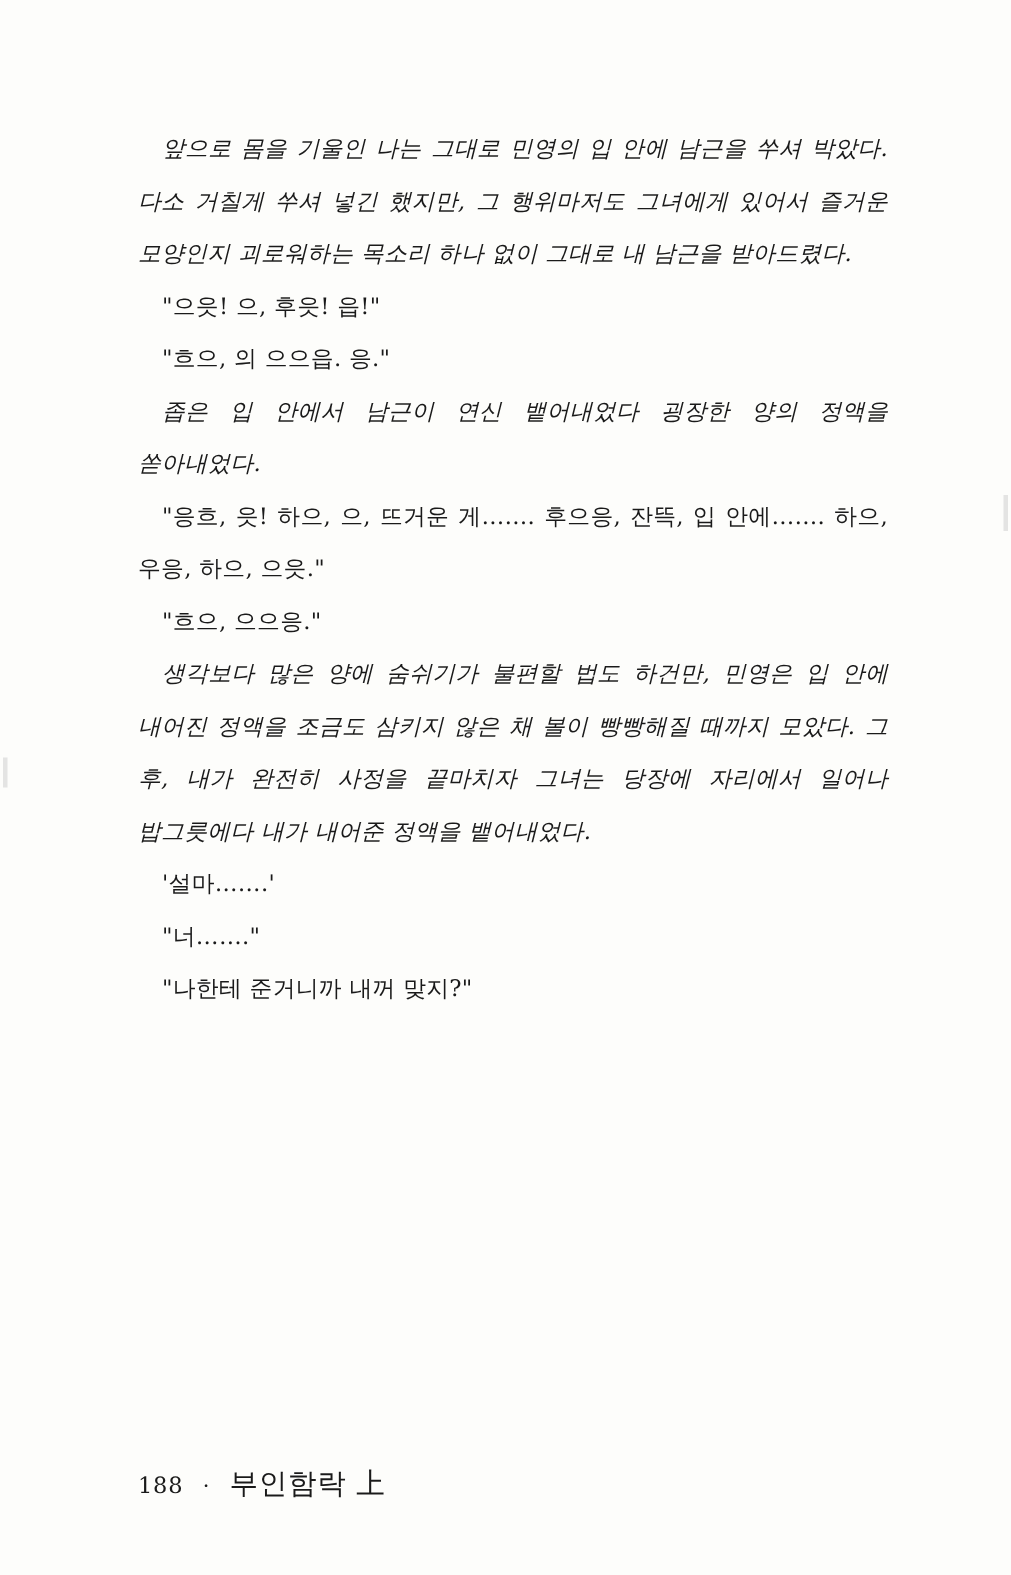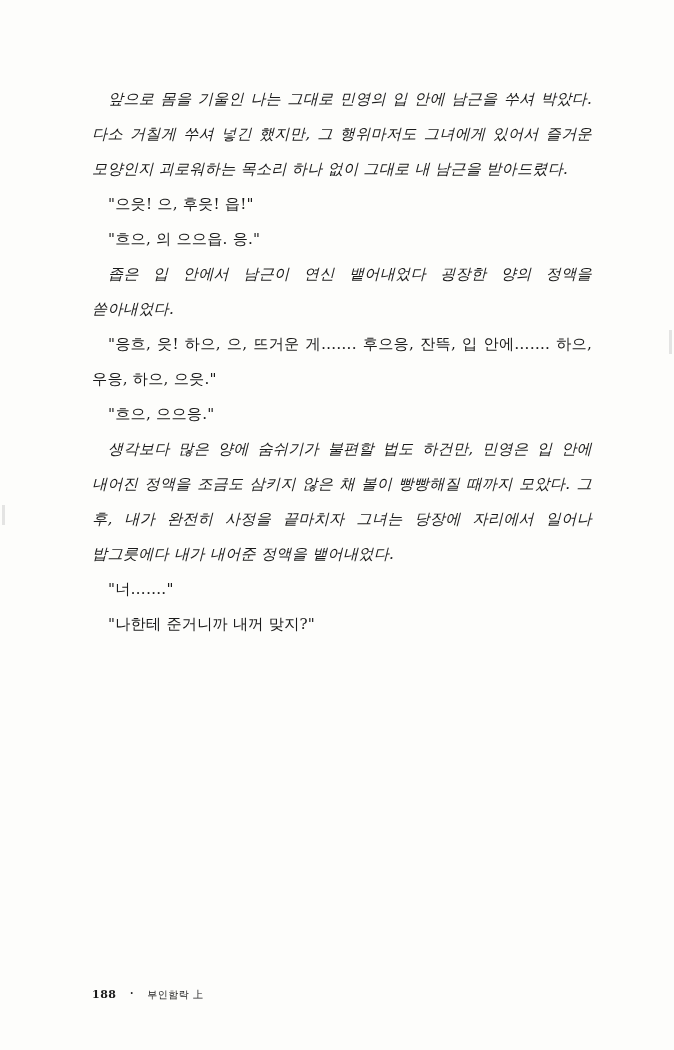--- a/index.html
+++ b/index.html
@@ -47,28 +47,28 @@
   .page-footer {
     position: absolute;
     left: 92px;
     bottom: 48px;
     width: 500px;
     font-size: 14px;
     letter-spacing: 0.5px;
     color: #1a1a1a;
   }
   .folio-num {
-    font-weight: bold;
-    font-size: 11px;
+    font-weight: normal;
+    font-size: 15px;
   }
   .folio-sep {
     margin: 0 8px;
   }
   .folio-title {
-    font-size: 10px;
+    font-size: 19px;
   }
   .edge-mark {
     position: absolute;
     background: #cfcfcf;
     opacity: 0.55;
   }
   .edge-mark.m1 { right: 2px; top: 330px; width: 3px; height: 24px; }
   .edge-mark.m2 { left: 2px;  top: 505px; width: 3px; height: 20px; }
 </style>
 </head>
@@ -80,20 +80,21 @@
   <div class="edge-mark m2"></div>
 
   <div class="page-body">
     <p class="para indent">앞으로 몸을 기울인 나는 그대로 민영의 입 안에 남근을 쑤셔 박았다. 다소 거칠게 쑤셔 넣긴 했지만, 그 행위마저도 그녀에게 있어서 즐거운 모양인지 괴로워하는 목소리 하나 없이 그대로 내 남근을 받아드렸다.</p>
     <p class="para dialog">"으읏! 으, 후읏! 읍!"</p>
     <p class="para dialog">"흐으, 의 으으읍. 응."</p>
     <p class="para indent">좁은 입 안에서 남근이 연신 뱉어내었다 굉장한 양의 정액을 쏟아내었다.</p>
     <p class="para dialog">"응흐, 읏! 하으, 으, 뜨거운 게……. 후으응, 잔뜩, 입 안에……. 하으, 우응, 하으, 으읏."</p>
     <p class="para dialog">"흐으, 으으응."</p>
     <p class="para indent">생각보다 많은 양에 숨쉬기가 불편할 법도 하건만, 민영은 입 안에 내어진 정액을 조금도 삼키지 않은 채 볼이 빵빵해질 때까지 모았다. 그 후, 내가 완전히 사정을 끝마치자 그녀는 당장에 자리에서 일어나 밥그릇에다 내가 내어준 정액을 뱉어내었다.</p>
+    <p class="para dialog">'설마…….'</p>
     <p class="para dialog">"너……."</p>
     <p class="para dialog">"나한테 준거니까 내꺼 맞지?"</p>
   </div>
 
   <div class="page-footer">
     <span class="folio-num">188</span>
     <span class="folio-sep">·</span>
     <span class="folio-title">부인함락 上</span>
   </div>
 

